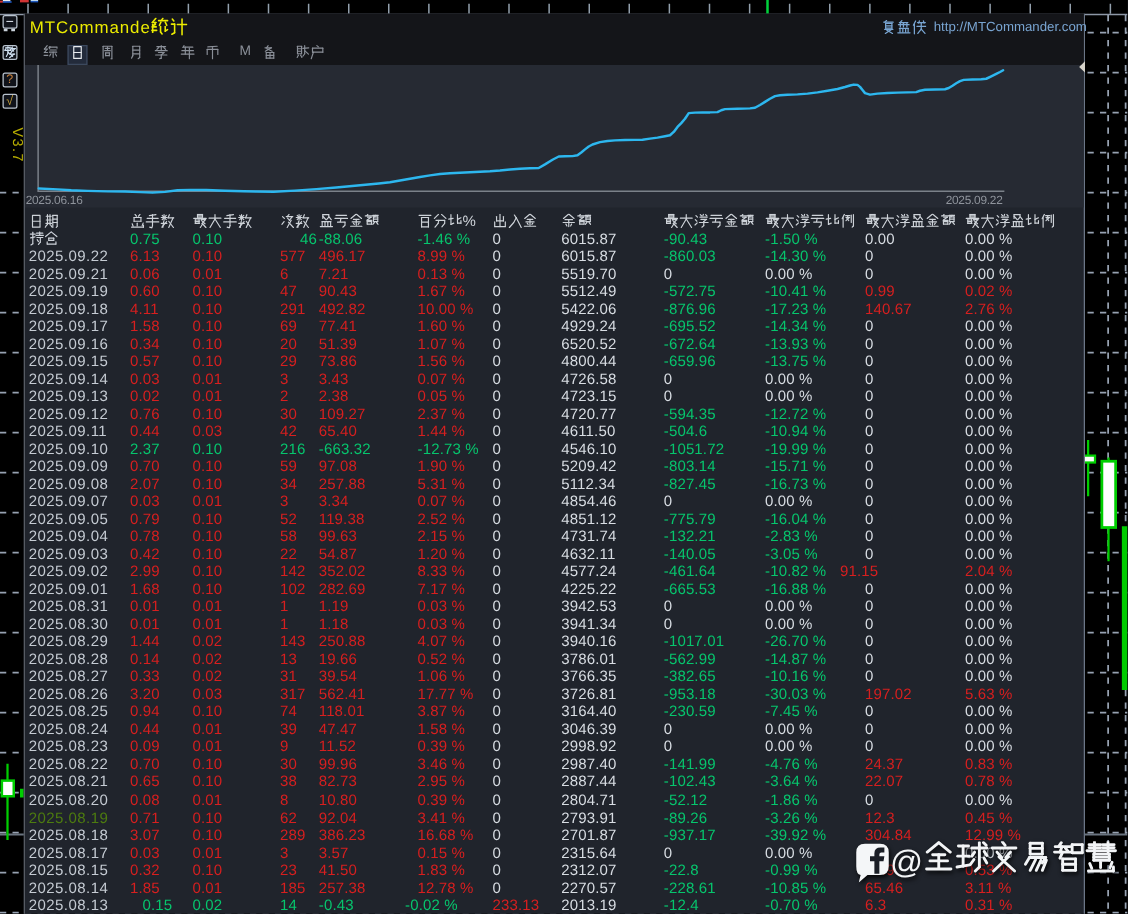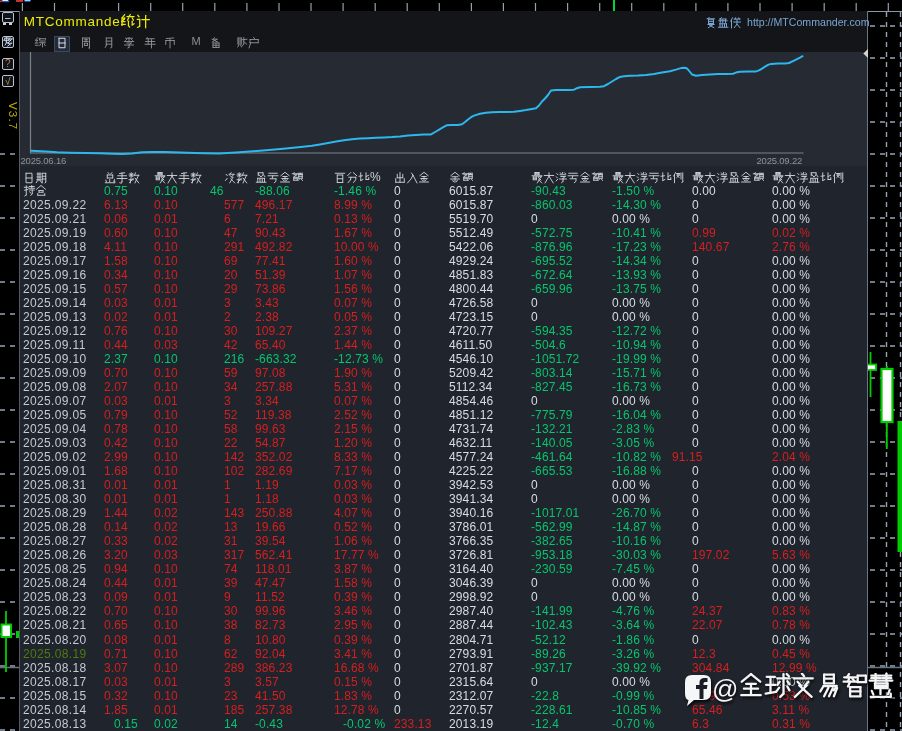--- a/index.html
+++ b/index.html
@@ -710,21 +710,21 @@
         <use href="#u6bd4" transform="translate(384,0)"></use>
         <use href="#u4f8b" transform="translate(480,0)"></use>
       </svg></div>
 <div class="r" style="top:183.5px">
       <i style="left:23px;top:1px"><svg width="24" height="12" viewBox="0 0 192 96" fill="none" stroke="#ccd1d9" stroke-width="7.5" stroke-linecap="round" stroke-linejoin="round">
           <use href="#u6301" transform="translate(0,0)"></use>
           <use href="#u4ed3" transform="translate(96,0)"></use>
         </svg></i>
       <i class="gn" style="left:104px">0.75</i>
       <i class="gn" style="left:154px">0.10</i>
-      <i class="gn" style="left:210px">46</i>
+      <i class="gn" style="left:240px">46</i>
       <i class="gn" style="left:255px">-88.06</i>
       <i class="gn" style="left:334px">-1.46 %</i>
       <i class="w" style="left:394px">0</i>
       <i class="w" style="left:449px">6015.87</i>
       <i class="gn" style="left:531px">-90.43</i>
       <i class="gn" style="left:612px">-1.50 %</i>
       <i class="w" style="left:692px">0.00</i>
       <i class="w" style="left:772px">0.00 %</i>
     </div>
 <div class="r" style="top:197.5px">
@@ -798,21 +798,21 @@
       <i class="w" style="left:772px">0.00 %</i>
     </div>
 <div class="r" style="top:267.7px">
       <i style="left:23px;color:#c5cbd3;letter-spacing:0.35px">2025.09.16</i>
       <i class="rd" style="left:104px">0.34</i>
       <i class="rd" style="left:154px">0.10</i>
       <i class="rd" style="left:224px">20</i>
       <i class="rd" style="left:255px">51.39</i>
       <i class="rd" style="left:334px">1.07 %</i>
       <i class="w" style="left:394px">0</i>
-      <i class="w" style="left:449px">4851.83</i>
+      <i class="w" style="left:449px">6520.52</i>
       <i class="gn" style="left:531px">-672.64</i>
       <i class="gn" style="left:612px">-13.93 %</i>
       <i class="w" style="left:692px">0</i>
       <i class="w" style="left:772px">0.00 %</i>
     </div>
 <div class="r" style="top:281.7px">
       <i style="left:23px;color:#c5cbd3;letter-spacing:0.35px">2025.09.15</i>
       <i class="rd" style="left:104px">0.57</i>
       <i class="rd" style="left:154px">0.10</i>
       <i class="rd" style="left:224px">29</i>
@@ -1244,21 +1244,21 @@
       <i class="gn" style="left:612px">-10.85 %</i>
       <i class="rd" style="left:692px">65.46</i>
       <i class="rd" style="left:772px">3.11 %</i>
     </div>
 <div class="r" style="top:716.6px">
       <i style="left:23px;color:#c5cbd3;letter-spacing:0.35px">2025.08.13</i>
       <i class="gn" style="left:114px">0.15</i>
       <i class="gn" style="left:154px">0.02</i>
       <i class="gn" style="left:224px">14</i>
       <i class="gn" style="left:255px">-0.43</i>
-      <i class="gn" style="left:343px">-0.02 %</i>
+      <i class="gn" style="left:324px">-0.02 %</i>
       <i class="rd" style="left:394px">233.13</i>
       <i class="w" style="left:449px">2013.19</i>
       <i class="gn" style="left:531px">-12.4</i>
       <i class="gn" style="left:612px">-0.70 %</i>
       <i class="rd" style="left:692px">6.3</i>
       <i class="rd" style="left:772px">0.31 %</i>
     </div>
 <div class="abs" style="left:682px;top:672px;width:220px;height:34px;
 filter:drop-shadow(1px 2px 1.5px rgba(0,0,0,0.85))">
 <svg width="220" height="34">

